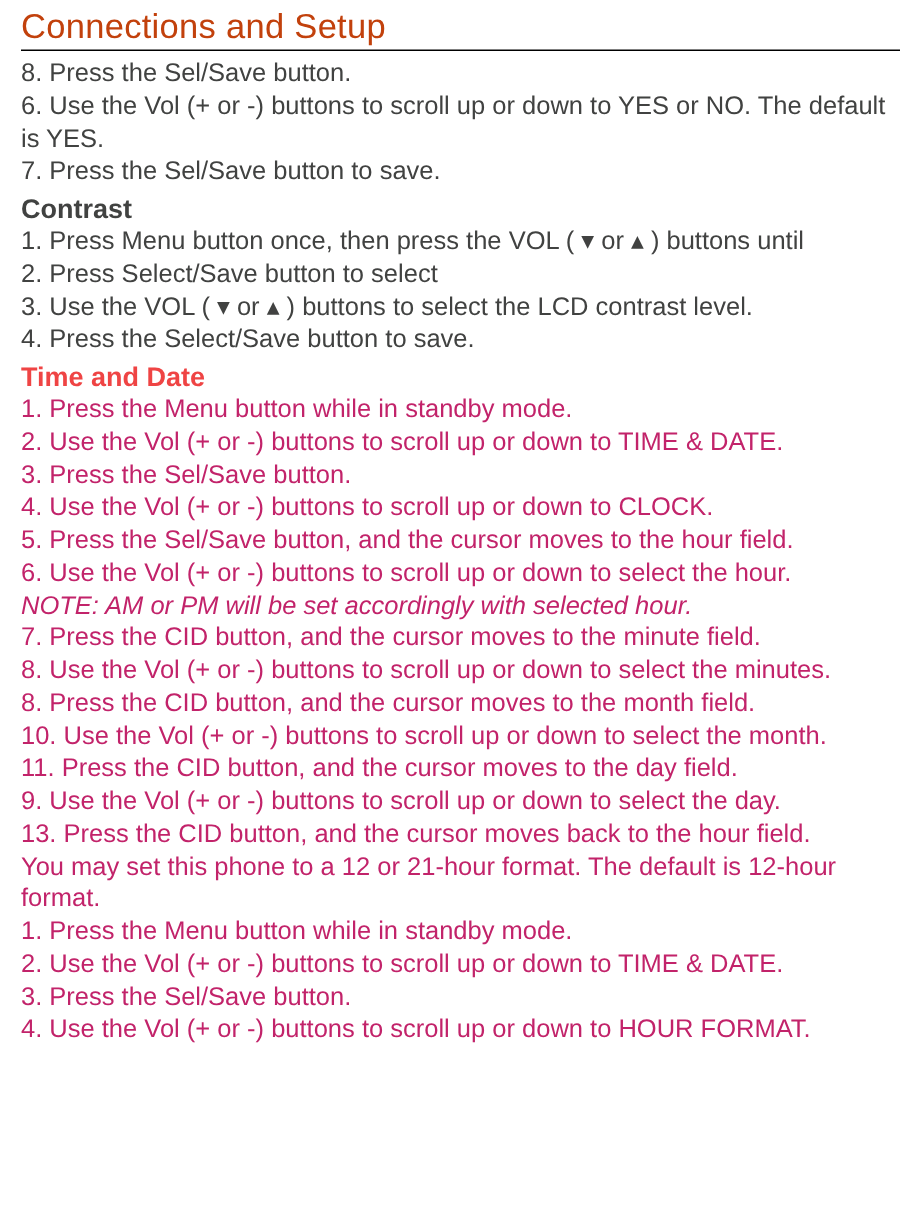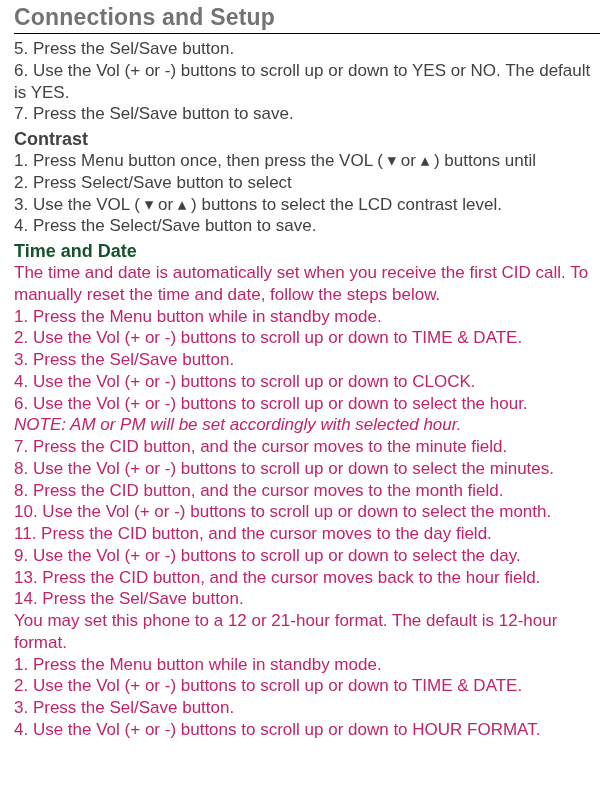--- a/index.html
+++ b/index.html
@@ -10,81 +10,80 @@
     font-family: "Arial Narrow", "Liberation Sans Narrow", Arial, sans-serif;
     font-stretch: condensed;
     -webkit-font-smoothing: antialiased;
   }
   .page {
     padding: 4px 14px 8px 14px;
     box-sizing: border-box;
   }
   .header-title {
     font-size: 23px;
-    font-weight: bold;
-    color: #737373;
+    font-weight: normal;
+    color: #c2410c;
     margin-bottom: 2px;
     letter-spacing: 0.2px;
   }
   .rule {
     border: none;
     border-top: 1px solid #000;
     margin: 0 0 4px 0;
   }
   .body-line {
     font-size: 17px;
     line-height: 1.28;
     color: #414241;
   }
   .body-line.magenta { color: #c2236a; }
   .subhead {
     font-size: 18px;
     font-weight: bold;
     color: #414241;
     margin-top: 4px;
   }
-  .subhead.magenta { color: #14532d; }
+  .subhead.magenta { color: #ef4444; }
   .note-italic {
     font-style: italic;
   }
 </style>
 </head>
 <body>
 
 <div class="page">
 
   <div class="header-title">Connections and Setup</div>
   <hr class="rule">
 
-  <div class="body-line">5. Press the Sel/Save button.</div>
+  <div class="body-line">8. Press the Sel/Save button.</div>
   <div class="body-line">6. Use the Vol (+ or -) buttons to scroll up or down to YES or NO. The default is YES.</div>
   <div class="body-line">7. Press the Sel/Save button to save.</div>
 
   <div class="subhead">Contrast</div>
   <div class="body-line">1. Press Menu button once, then press the VOL ( ▾ or ▴ ) buttons until</div>
   <div class="body-line">2. Press Select/Save button to select</div>
   <div class="body-line">3. Use the VOL ( ▾ or ▴ ) buttons to select the LCD contrast level.</div>
   <div class="body-line">4. Press the Select/Save button to save.</div>
 
   <div class="subhead magenta">Time and Date</div>
-  <div class="body-line magenta">The time and date is automatically set when you receive the first CID call. To manually reset the time and date, follow the steps below.</div>
   <div class="body-line magenta">1. Press the Menu button while in standby mode.</div>
   <div class="body-line magenta">2. Use the Vol (+ or -) buttons to scroll up or down to TIME &amp; DATE.</div>
   <div class="body-line magenta">3. Press the Sel/Save button.</div>
   <div class="body-line magenta">4. Use the Vol (+ or -) buttons to scroll up or down to CLOCK.</div>
+  <div class="body-line magenta">5. Press the Sel/Save button, and the cursor moves to the hour field.</div>
   <div class="body-line magenta">6. Use the Vol (+ or -) buttons to scroll up or down to select the hour.</div>
   <div class="body-line magenta note-italic">NOTE: AM or PM will be set accordingly with selected hour.</div>
   <div class="body-line magenta">7. Press the CID button, and the cursor moves to the minute field.</div>
   <div class="body-line magenta">8. Use the Vol (+ or -) buttons to scroll up or down to select the minutes.</div>
   <div class="body-line magenta">8. Press the CID button, and the cursor moves to the month field.</div>
   <div class="body-line magenta">10. Use the Vol (+ or -) buttons to scroll up or down to select the month.</div>
   <div class="body-line magenta">11. Press the CID button, and the cursor moves to the day field.</div>
   <div class="body-line magenta">9. Use the Vol (+ or -) buttons to scroll up or down to select the day.</div>
   <div class="body-line magenta">13. Press the CID button, and the cursor moves back to the hour field.</div>
-  <div class="body-line magenta">14. Press the Sel/Save button.</div>
 
   <div class="body-line magenta">You may set this phone to a 12 or 21-hour format. The default is 12-hour format.</div>
   <div class="body-line magenta">1. Press the Menu button while in standby mode.</div>
   <div class="body-line magenta">2. Use the Vol (+ or -) buttons to scroll up or down to TIME &amp; DATE.</div>
   <div class="body-line magenta">3. Press the Sel/Save button.</div>
   <div class="body-line magenta">4. Use the Vol (+ or -) buttons to scroll up or down to HOUR FORMAT.</div>
 
 </div>
 
 </body></html>

